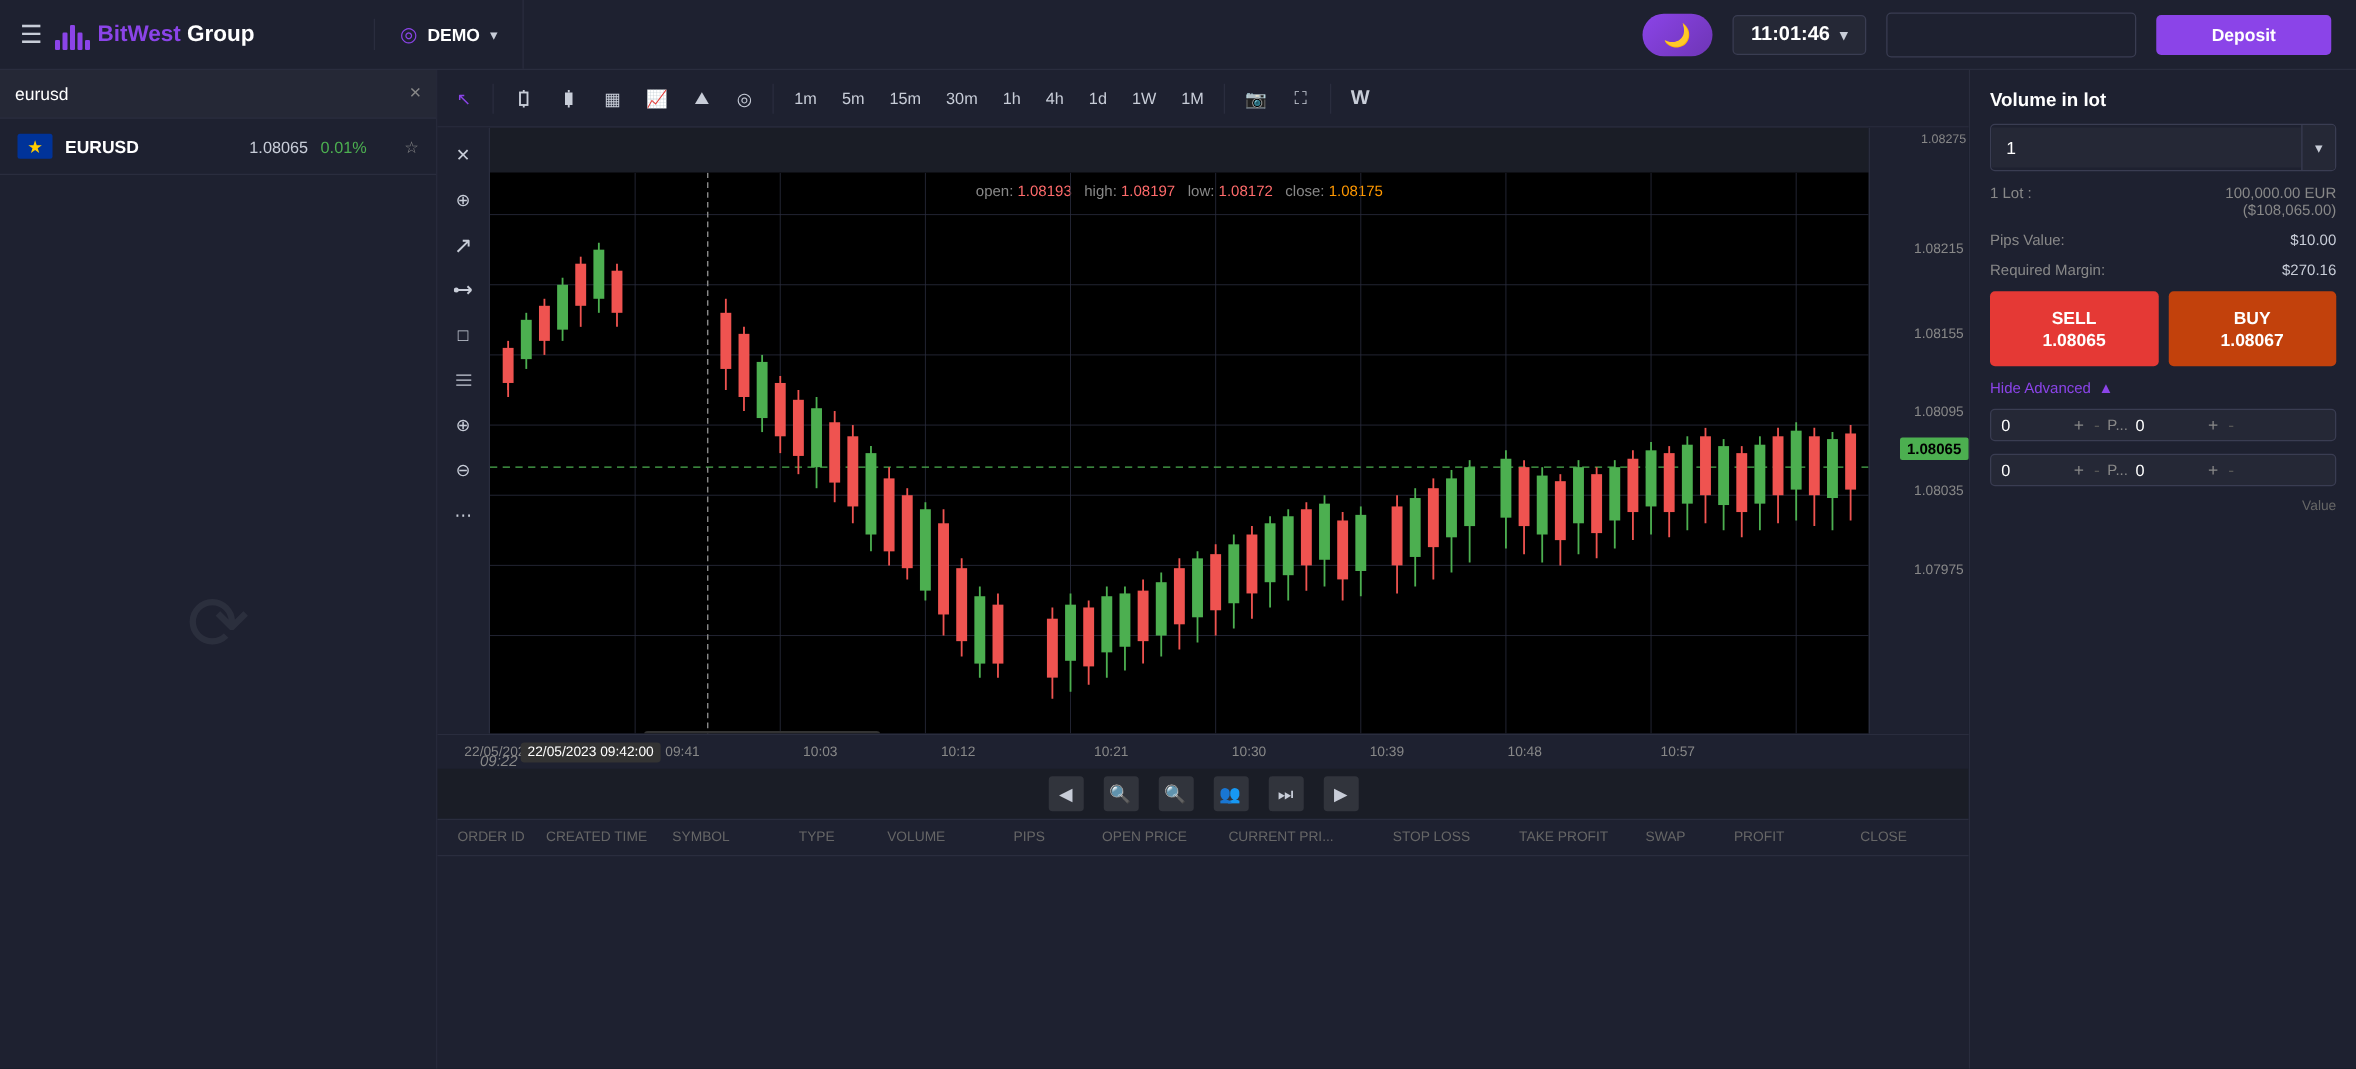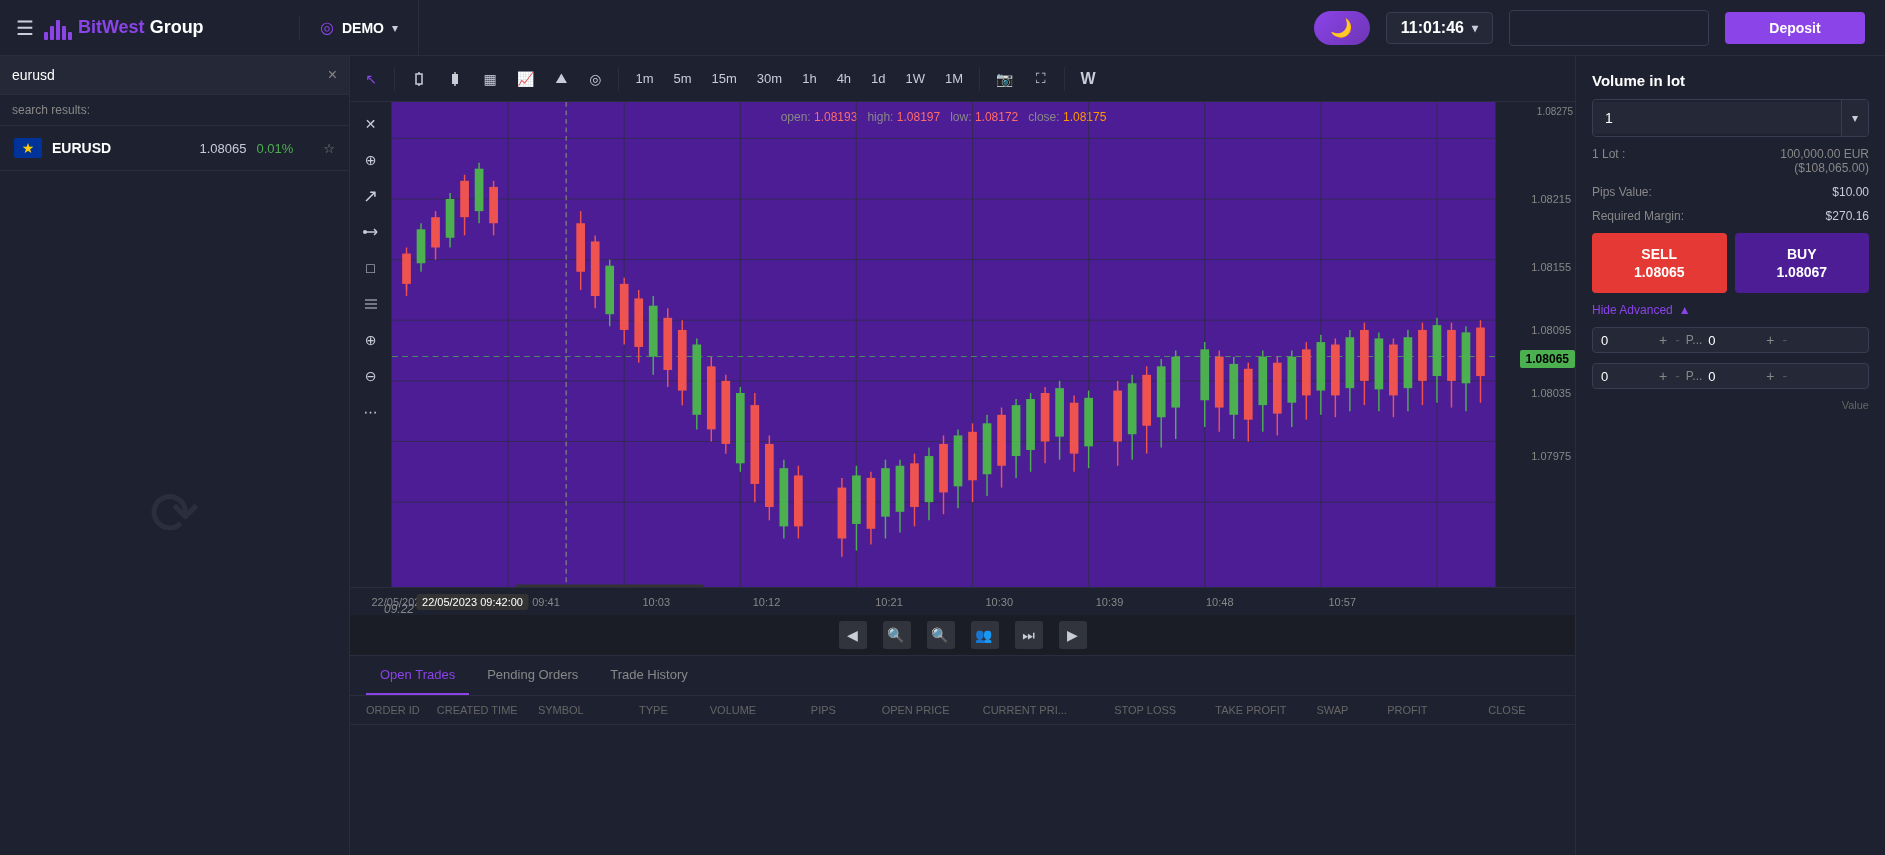--- a/index.html
+++ b/index.html
@@ -277,22 +277,23 @@
       border-radius: 3px;
       display: flex;
       align-items: center;
       justify-content: center;
       font-size: 14px;
     }
 
     .chart-canvas {
       flex: 1;
       position: relative;
-      background: #4c1d95;
+      background: #000000;
       overflow: hidden;
+      margin-top: 36px;
     }
     .chart-info-bar {
       position: absolute;
       top: 8px;
       left: 50%;
       transform: translateX(-50%);
       font-size: 12px;
       color: #c8cdd8;
       white-space: nowrap;
     }
@@ -501,21 +502,21 @@
       border-radius: 4px;
       padding: 12px 8px;
       font-size: 14px;
       font-weight: bold;
       cursor: pointer;
       text-align: center;
       line-height: 1.3;
     }
     .buy-btn {
       flex: 1;
-      background: #4c1d95;
+      background: #c2410c;
       color: #fff;
       border: none;
       border-radius: 4px;
       padding: 12px 8px;
       font-size: 14px;
       font-weight: bold;
       cursor: pointer;
       text-align: center;
       line-height: 1.3;
     }
@@ -613,21 +614,20 @@
   </div>
 </div>
 
 <div class="main-area">
 
   <div class="left-sidebar">
     <div class="search-box">
       <input class="search-input" value="eurusd" placeholder="eurusd" style="">
       <span class="search-clear">×</span>
     </div>
-    <div class="search-results-label">search results:</div>
     <div class="symbol-row">
       <div class="symbol-flag eu-flag">★</div>
       <span class="symbol-name">EURUSD</span>
       <span class="symbol-price">1.08065</span>
       <span class="symbol-change">0.01%</span>
       <span class="symbol-star">☆</span>
     </div>
     <div class="watermark-area">
       <span class="watermark-logo">⟳</span>
     </div>
@@ -968,25 +968,20 @@
     <div class="chart-nav-controls">
       <button class="nav-btn">◀</button>
       <button class="nav-btn">🔍</button>
       <button class="nav-btn">🔍</button>
       <button class="nav-btn">👥</button>
       <button class="nav-btn">⏭</button>
       <button class="nav-btn">▶</button>
     </div>
 
     <div class="bottom-panel">
-      <div class="bottom-tabs">
-        <div class="tab-item active">Open Trades</div>
-        <div class="tab-item">Pending Orders</div>
-        <div class="tab-item">Trade History</div>
-      </div>
       <div class="table-header">
         <span class="table-col narrow">ORDER ID</span>
         <span class="table-col">CREATED TIME</span>
         <span class="table-col">SYMBOL</span>
         <span class="table-col narrow">TYPE</span>
         <span class="table-col">VOLUME</span>
         <span class="table-col narrow">PIPS</span>
         <span class="table-col">OPEN PRICE</span>
         <span class="table-col wide">CURRENT PRI...</span>
         <span class="table-col">STOP LOSS</span>

